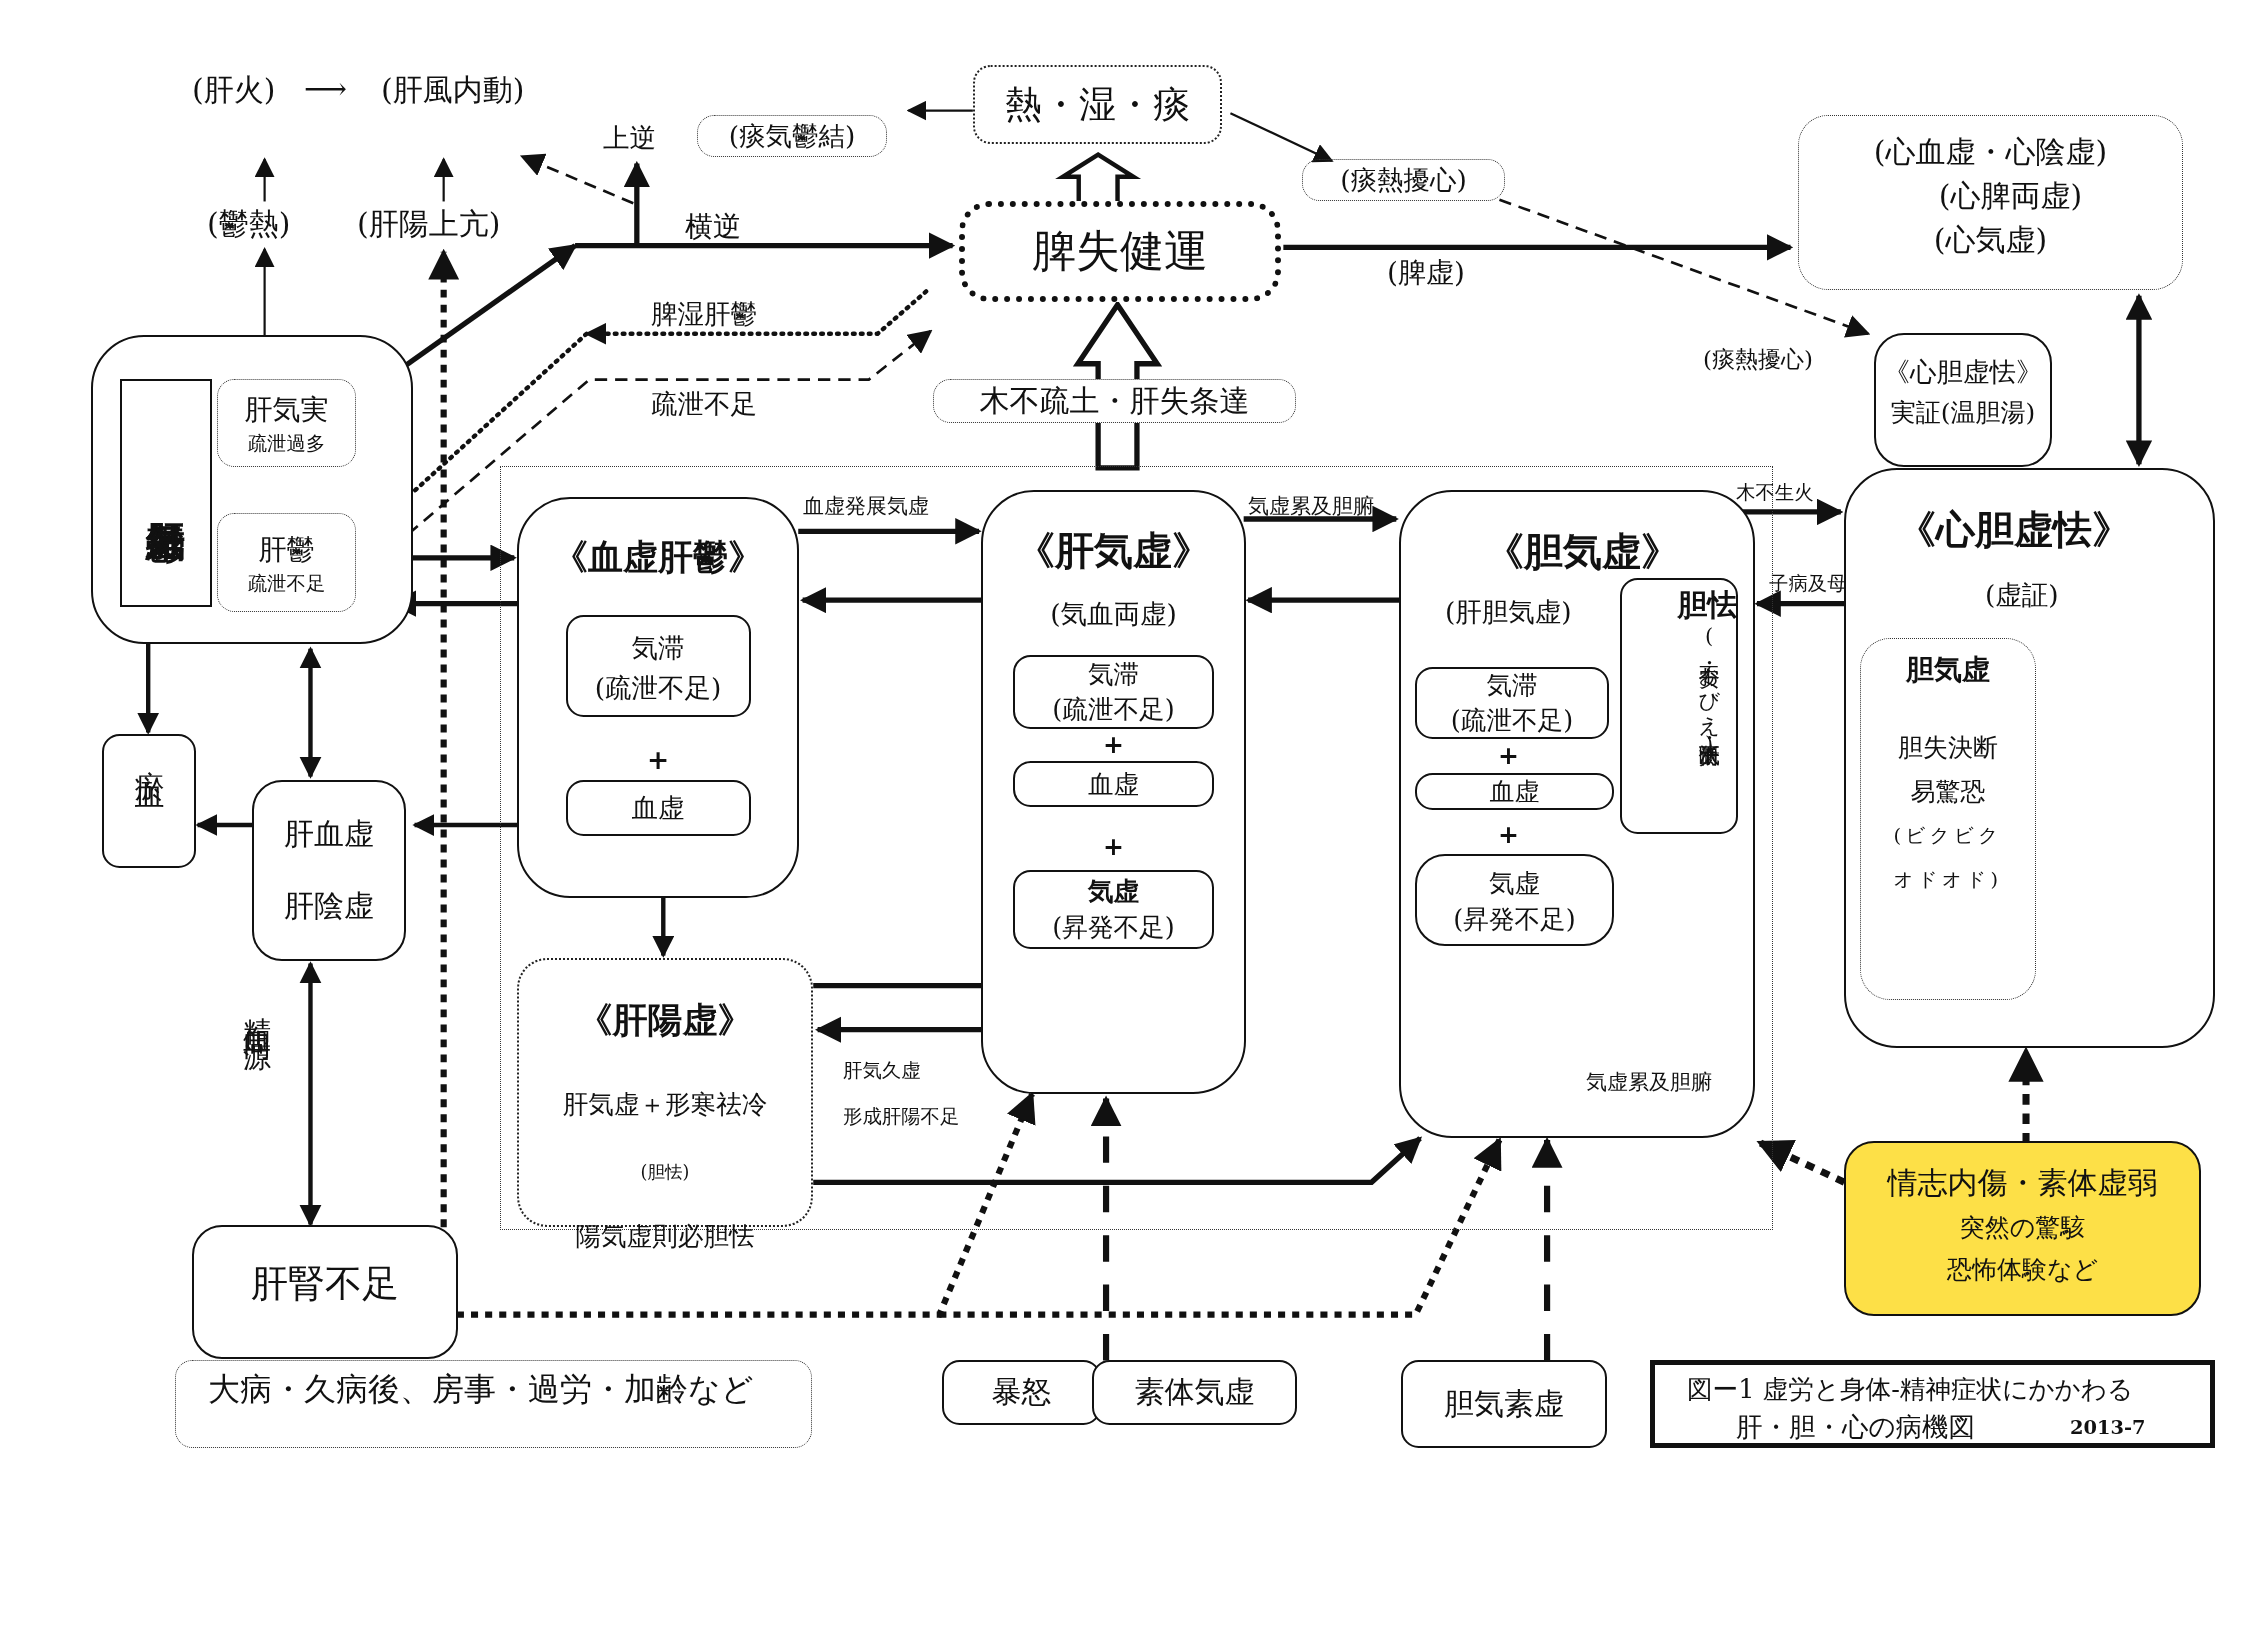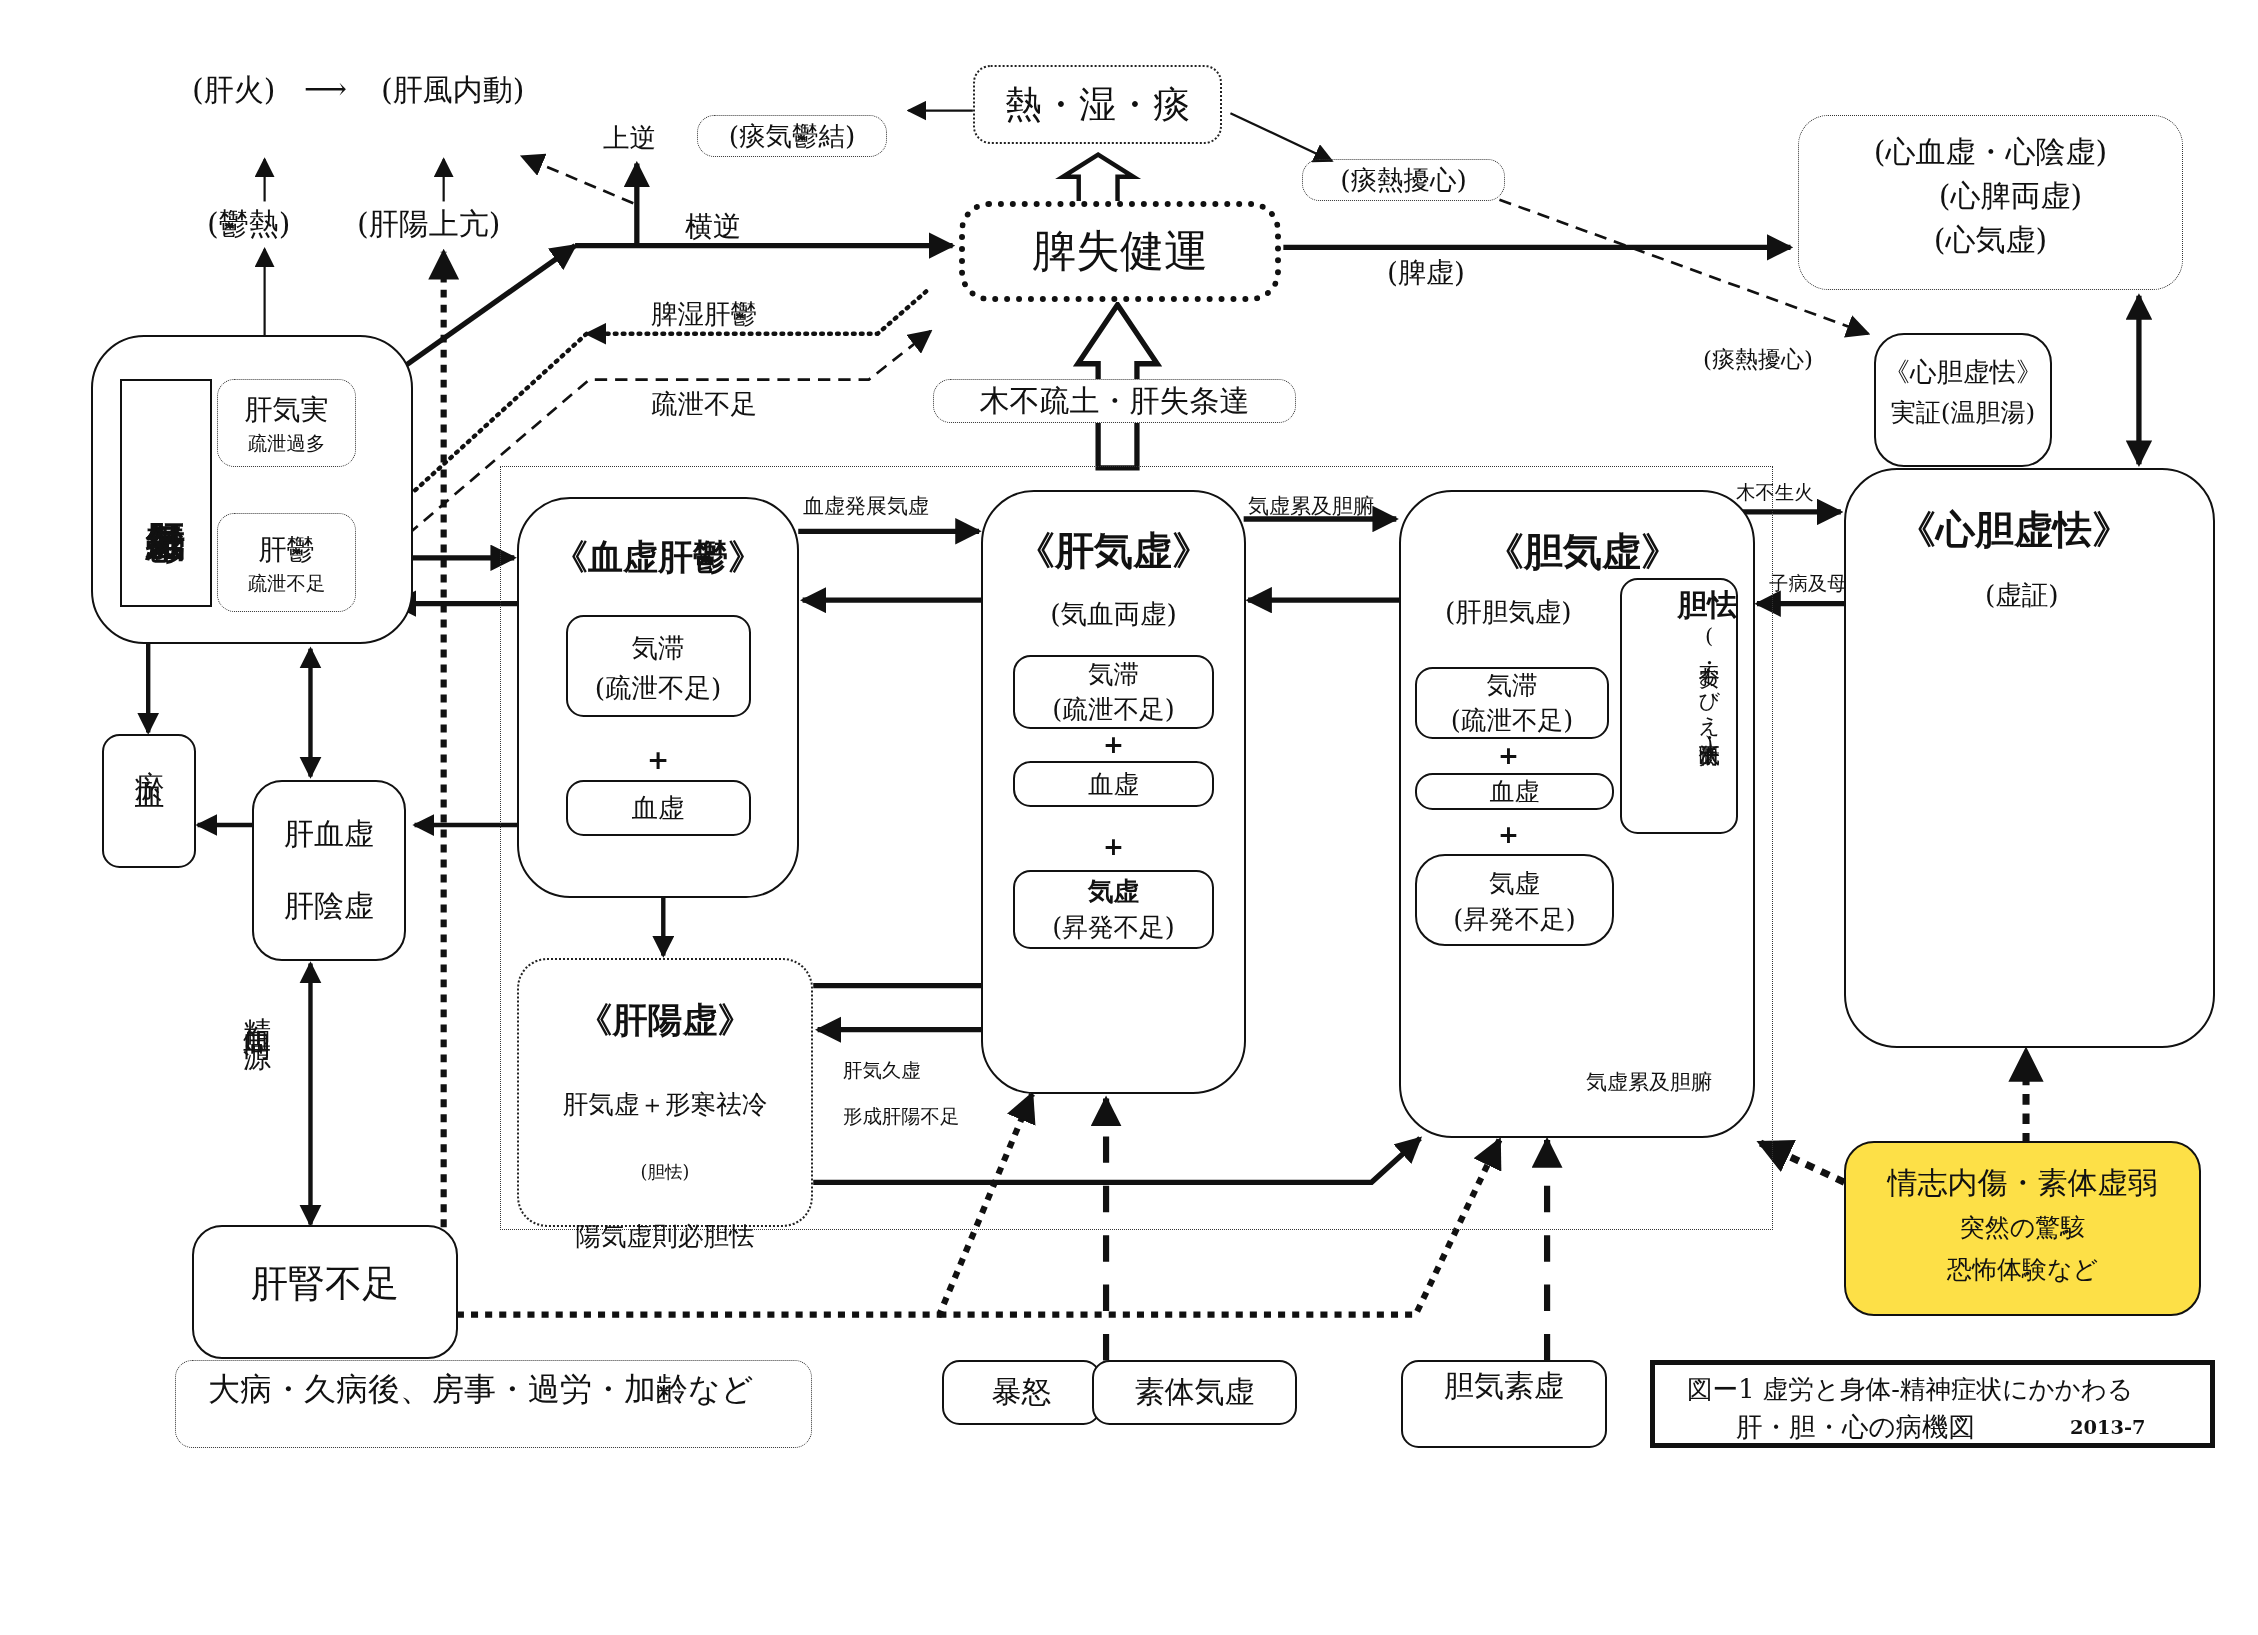--- a/index.html
+++ b/index.html
@@ -251,35 +251,42 @@
   <span style="font-size:25.6px;margin-top:16px;">肝気虚＋形寒祛冷</span>
   <span style="font-size:17.6px;margin-top:10.6px;">(胆怯)</span>
   <span style="font-size:25.6px;margin-top:8.8px;">陽気虚則必胆怯</span>
 </div>
 <div class="t" style="left:843px;top:1059px;font-size:19.4px;">肝気久虚</div>
 <div class="t" style="left:843px;top:1105px;font-size:19.4px;">形成肝陽不足</div>
 
 <div class="box solid r-lg" style="left:1844px;top:468px;width:371px;height:580px;background:#fff;">
   <span class="t bold" style="left:51px;top:37px;font-size:39px;">《心胆虚怯》</span>
   <span class="t" style="left:139px;top:109px;font-size:26.5px;">(虚証)</span>
+  <div class="box fine-dotted r-md col" style="left:14px;top:168px;width:176px;height:362px;padding-top:12.4px;">
+    <span class="bold" style="font-size:28px;margin-bottom:37px;">胆気虚</span>
+    <span style="font-size:25px;line-height:44px;">胆失決断</span>
+    <span style="font-size:25px;line-height:44px;">易驚恐</span>
+    <span style="font-size:19.4px;line-height:44px;letter-spacing:4.4px;">(ビクビク</span>
+    <span style="font-size:19.4px;line-height:44px;letter-spacing:4.4px;">オドオド)</span>
+  </div>
 </div>
 
 <div class="box solid r-md col" style="left:1844px;top:1141px;width:357px;height:175px;padding-top:16px;background:#fde047;">
   <span style="font-size:30px;line-height:48px;">情志内傷・素体虚弱</span>
   <span style="font-size:25px;line-height:42px;">突然の驚駭</span>
   <span style="font-size:25px;line-height:42px;">恐怖体験など</span>
 </div>
 
 <div class="box solid r-sm col" style="left:942px;top:1360px;width:159px;height:65px;justify-content:center;background:#fff;">
   <span style="font-size:30px;">暴怒</span>
 </div>
 <div class="box solid r-sm col" style="left:1092px;top:1360px;width:205px;height:65px;justify-content:center;background:#fff;">
   <span style="font-size:30px;">素体気虚</span>
 </div>
-<div class="box solid r-sm col" style="left:1401px;top:1360px;width:206px;height:88px;padding-top:4px;background:#fff;">
+<div class="box solid r-sm col" style="left:1401px;top:1360px;width:206px;height:88px;padding-top:22px;background:#fff;">
   <span style="font-size:30px;">胆気素虚</span>
 </div>
 
 <div class="box" style="left:1650px;top:1360px;width:565px;height:88px;border:5.3px solid #111;">
   <span class="t" style="left:32px;top:8.8px;font-size:25.6px;">図ー1 虚労と身体-精神症状にかかわる</span>
   <span class="t" style="left:81px;top:46px;font-size:26.5px;">肝・胆・心の病機図</span>
   <span class="t bold" style="left:415px;top:51px;font-size:19.4px;font-family:'DejaVu Serif',serif;">2013-7</span>
 </div>
 
 

